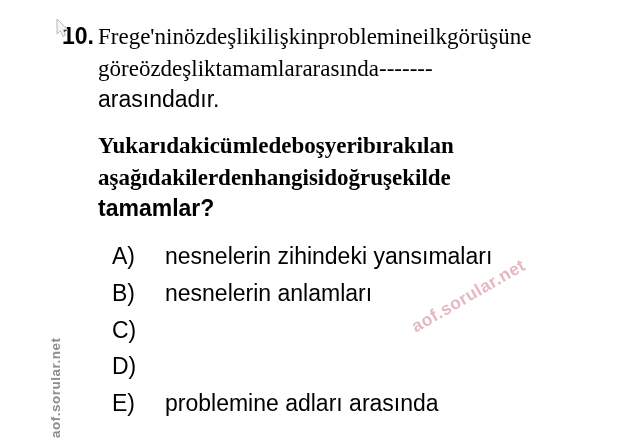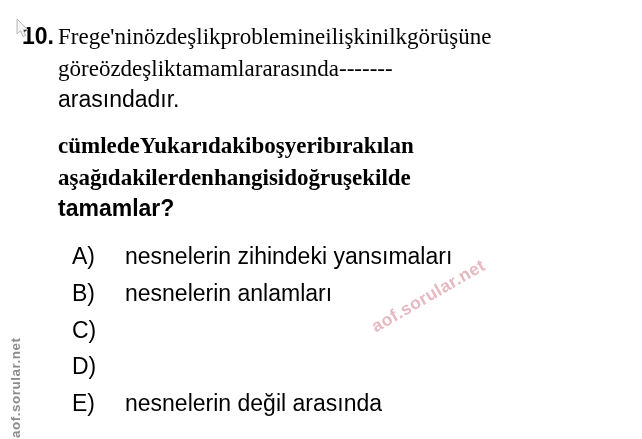--- a/index.html
+++ b/index.html
@@ -8,20 +8,21 @@
     background: #ffffff;
   }
   .page {
     position: relative;
     width: 520px;
     height: 439px;
     background: #ffffff;
     overflow: hidden;
     font-family: "Liberation Sans", "DejaVu Sans", sans-serif;
     color: #000000;
+    margin-left: 40px;
   }
   .qnum {
     position: absolute;
     left: 22px;
     top: 21px;
     font-size: 23px;
     font-weight: bold;
     line-height: 31.5px;
     z-index: 3;
   }
@@ -103,39 +104,39 @@
   <svg class="cursor" width="14" height="20" viewBox="0 0 14 20">
     <polygon points="1,0 1,15 4.5,11.8 7,17.5 9.6,16.3 7.1,10.8 11.8,10.8" fill="#f5f5f5" stroke="#b8b8b8" stroke-width="1"></polygon>
   </svg>
 
   <div class="qnum">10.</div>
 
   <div class="textblock body-block" id="body-block">
       <div class="tline just">
         <span>Frege'nin</span>
         <span>özdeşlik</span>
+        <span>ilişkin</span>
         <span>problemine</span>
-        <span>ilişkin</span>
         <span>ilk</span>
         <span>görüşüne</span>
       </div>
       <div class="tline just">
         <span>göre</span>
         <span>özdeşlik</span>
         <span>tamamlar</span>
         <span>arasında</span>
         <span>-------</span>
       </div>
       <div class="tline">arasındadır.</div>
     </div>
 
   <div class="textblock prompt-block" id="prompt-block">
       <div class="tline just">
+        <span>Yukarıdaki</span>
         <span>cümlede</span>
-        <span>Yukarıdaki</span>
         <span>boş</span>
         <span>yeri</span>
         <span>bırakılan</span>
       </div>
       <div class="tline just">
         <span>aşağıdakilerden</span>
         <span>hangisi</span>
         <span>doğru</span>
         <span>şekilde</span>
       </div>
@@ -152,21 +153,21 @@
         <span class="opt-text">nesnelerin anlamları</span>
       </div>
       <div class="opt-row" style="top: 73.6px;">
         <span class="opt-letter">C)</span>
       </div>
       <div class="opt-row" style="top: 110.4px;">
         <span class="opt-letter">D)</span>
       </div>
       <div class="opt-row" style="top: 147.2px;">
         <span class="opt-letter">E)</span>
-        <span class="opt-text">nesnelerin değil arasında</span>
+        <span class="opt-text">problemine adları arasında</span>
       </div>
     </div>
 
   <div class="wm-left" style="color: rgb(140, 140, 140);">aof.sorular.net</div>
 
   <div class="wm-diag" style="color: rgba(205, 115, 130, 0.5);">aof.sorular.net</div>
 
 </div>
 
 </body></html>

